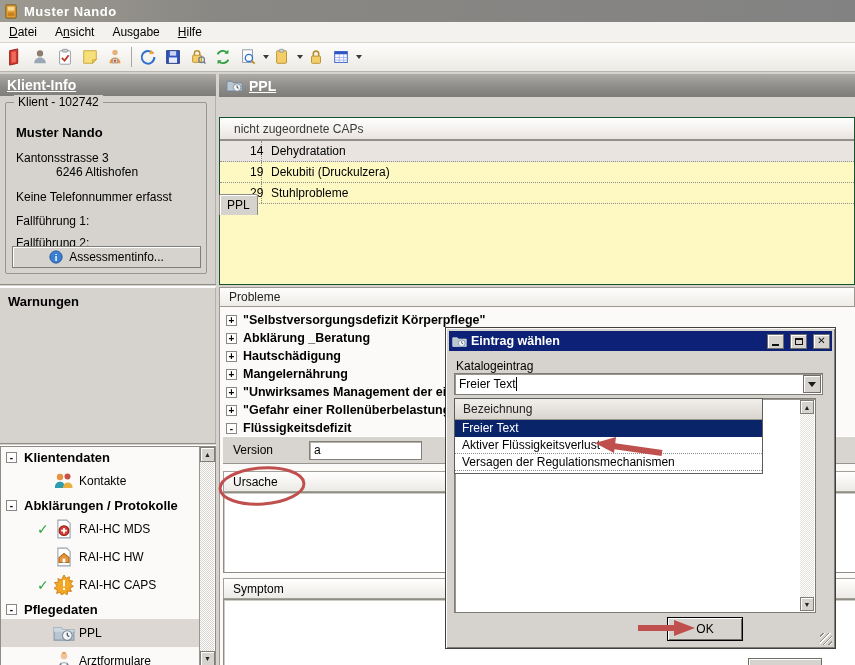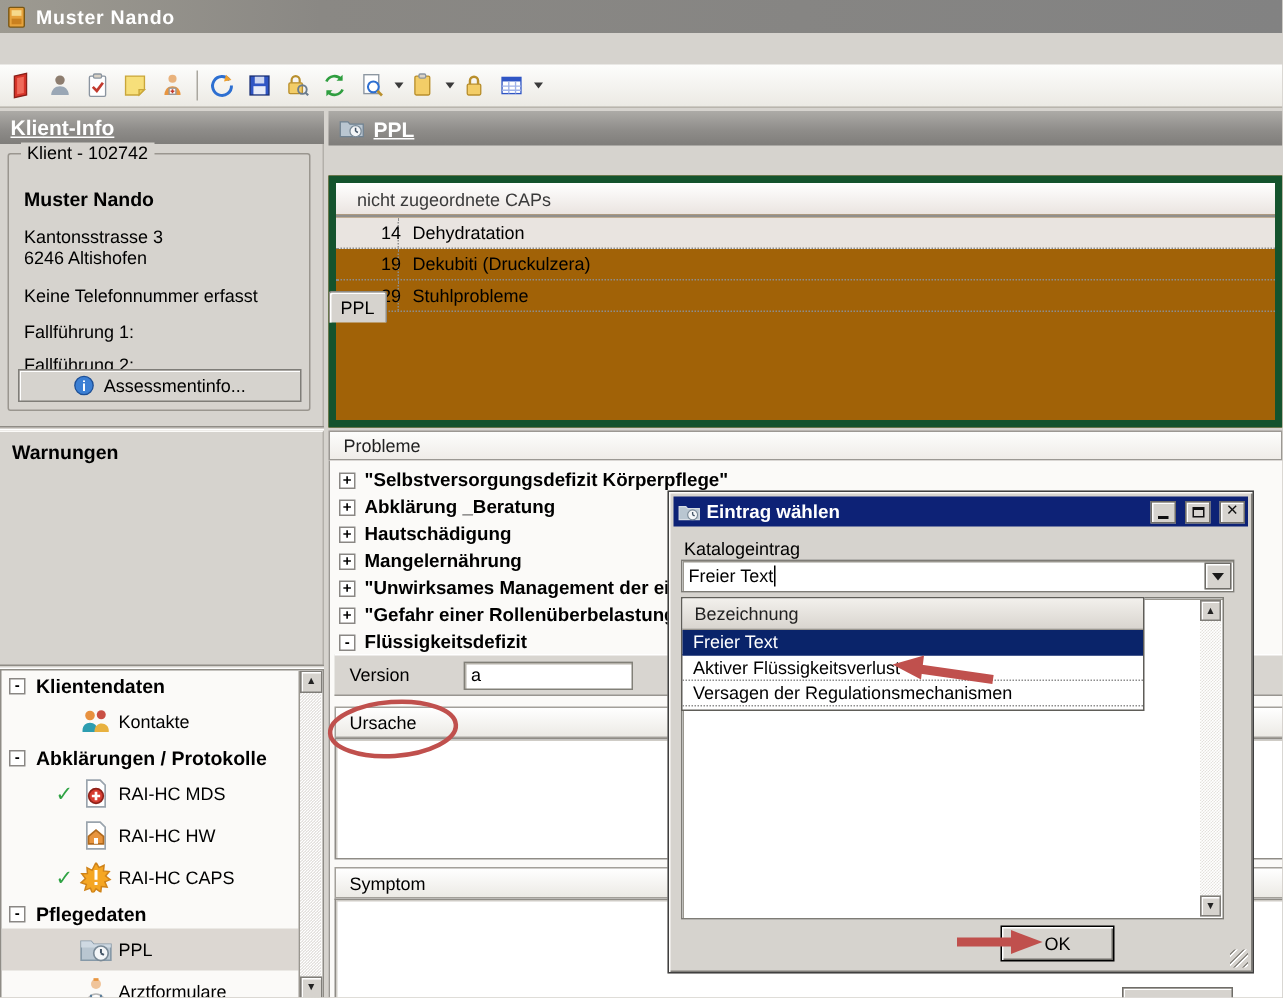--- a/index.html
+++ b/index.html
@@ -61,21 +61,21 @@
     background:#fff;background-image:linear-gradient(45deg,#d6d3ce 25%,transparent 25%,transparent 75%,#d6d3ce 75%),linear-gradient(45deg,#d6d3ce 25%,transparent 25%,transparent 75%,#d6d3ce 75%);background-size:2px 2px;background-position:0 0,1px 1px;border-left:1px solid #9a968f;}
   .sb-btn{position:absolute;left:0;width:15px;height:15px;background:#d6d3ce;border:1px solid #7f7d78;box-shadow:inset 1px 1px 0 #fff;
     display:flex;align-items:center;justify-content:center;font-size:7px;color:#222;}
 
   
   .ppl-header{position:absolute;left:219px;top:74px;width:636px;height:23px;}
   .tab{position:absolute;background:#d6d3ce;border:1px solid #8f8c86;border-bottom:none;border-radius:2px 2px 0 0;
     box-shadow:inset 1px 1px 0 #fff;padding:0 7px;display:flex;align-items:center;font-size:12px;}
   .tab[data-active="true"]{top:97px;height:21px;z-index:3;}
   .tab[data-active="false"]{top:99px;height:19px;z-index:1;}
-  .caps-panel{position:absolute;left:219px;top:117px;width:636px;height:168px;background:#a16207;border:5px solid #14532d;z-index:2;text-align:center;}
+  .caps-panel{position:absolute;left:219px;top:117px;width:636px;height:168px;background:#fef9c3;border:1px solid #14532d;z-index:2;text-align:center;}
   .caps-header{height:23px;background:linear-gradient(#ffffff,#eae4e0);border-bottom:2px solid #918f8c;
     display:flex;align-items:center;padding-left:14px;color:#3a3a3a;}
   .caps-row{display:flex;height:21px;align-items:center;border-bottom:1px dotted #8d8d8d;}
   .caps-row[data-selected="true"]{background:#e9e4e0;}
   .caps-num{width:42px;padding-left:30px;border-right:1px dotted #8d8d8d;height:100%;display:flex;align-items:center;}
   .caps-label{padding-left:9px;}
   .prob-header{position:absolute;left:219px;top:287px;width:636px;height:20px;background:linear-gradient(#fdfdfc,#efece8);
     border:1px solid #9b9893;display:flex;align-items:center;padding-left:9px;color:#222;}
   .prob-body{position:absolute;left:219px;top:307px;width:636px;height:358px;background:#fbfaf8;border-left:1px solid #9b9893;}
   .prob-items{position:absolute;left:6px;top:4px;}
@@ -137,20 +137,31 @@
 
   <div class="titlebar">
     <svg width="15" height="15" viewBox="0 0 16 16">
         <rect x="2" y="1" width="11" height="14" rx="1" fill="#e6a23c" stroke="#7a5714"></rect>
         <rect x="4" y="3" width="7" height="4" fill="#f6d98c"></rect>
         <rect x="4" y="9" width="7" height="4" fill="#c9801f"></rect>
       </svg>
     <span class="title">Muster Nando</span>
   </div>
 
+  <div class="menubar">
+
+      <span class="menu-item"><span></span><span class="u">D</span><span>atei</span></span>
+
+      <span class="menu-item"><span>A</span><span class="u">n</span><span>sicht</span></span>
+
+      <span class="menu-item"><span>Ausgabe</span><span class="u"></span><span></span></span>
+
+      <span class="menu-item"><span></span><span class="u">H</span><span>ilfe</span></span>
+
+  </div>
 
   <div class="toolbar">
     <span class="tbtn">
         <svg viewBox="0 0 20 20">
           <path d="M4 3 L13 1 L13 17 L4 19 Z" fill="#d8352a" stroke="#8a1f18"></path>
           <path d="M6 4.5 L11 3.5 L11 15.5 L6 16.5 Z" fill="#ef6a5a"></path>
         </svg>
       </span>
     <span class="tbtn">
         <svg viewBox="0 0 20 20">
@@ -242,21 +253,21 @@
 
   <div class="gray-header klient-header">
     <span>Klient-Info</span>
   </div>
 
   <div class="klient-panel">
     <div class="groupbox">
       <span class="legend">Klient - 102742</span>
       <div class="klient-name">Muster  Nando</div>
       <div class="klient-line" style="top:48px;">Kantonsstrasse 3</div>
-      <div class="klient-line" style="top:62px;">6246 Altishofen</div>
+      <div class="klient-line" style="top:62px;margin-left:40px;">6246 Altishofen</div>
       <div class="klient-line" style="top:87px;">Keine Telefonnummer erfasst</div>
       <div class="klient-line" style="top:111px;">Fallführung 1:</div>
       <div class="klient-line" style="top:133px;">Fallführung 2:</div>
       <div class="assess-btn">
         <svg width="14" height="14" viewBox="0 0 16 16">
             <circle cx="8" cy="8" r="7" fill="#3b7fd4" stroke="#1d4f96"></circle>
             <text x="8" y="12" font-size="11" font-weight="bold" fill="#fff" text-anchor="middle" font-family="'Liberation Serif',serif">i</text>
           </svg>
         <span>Assessmentinfo...</span>
       </div>

